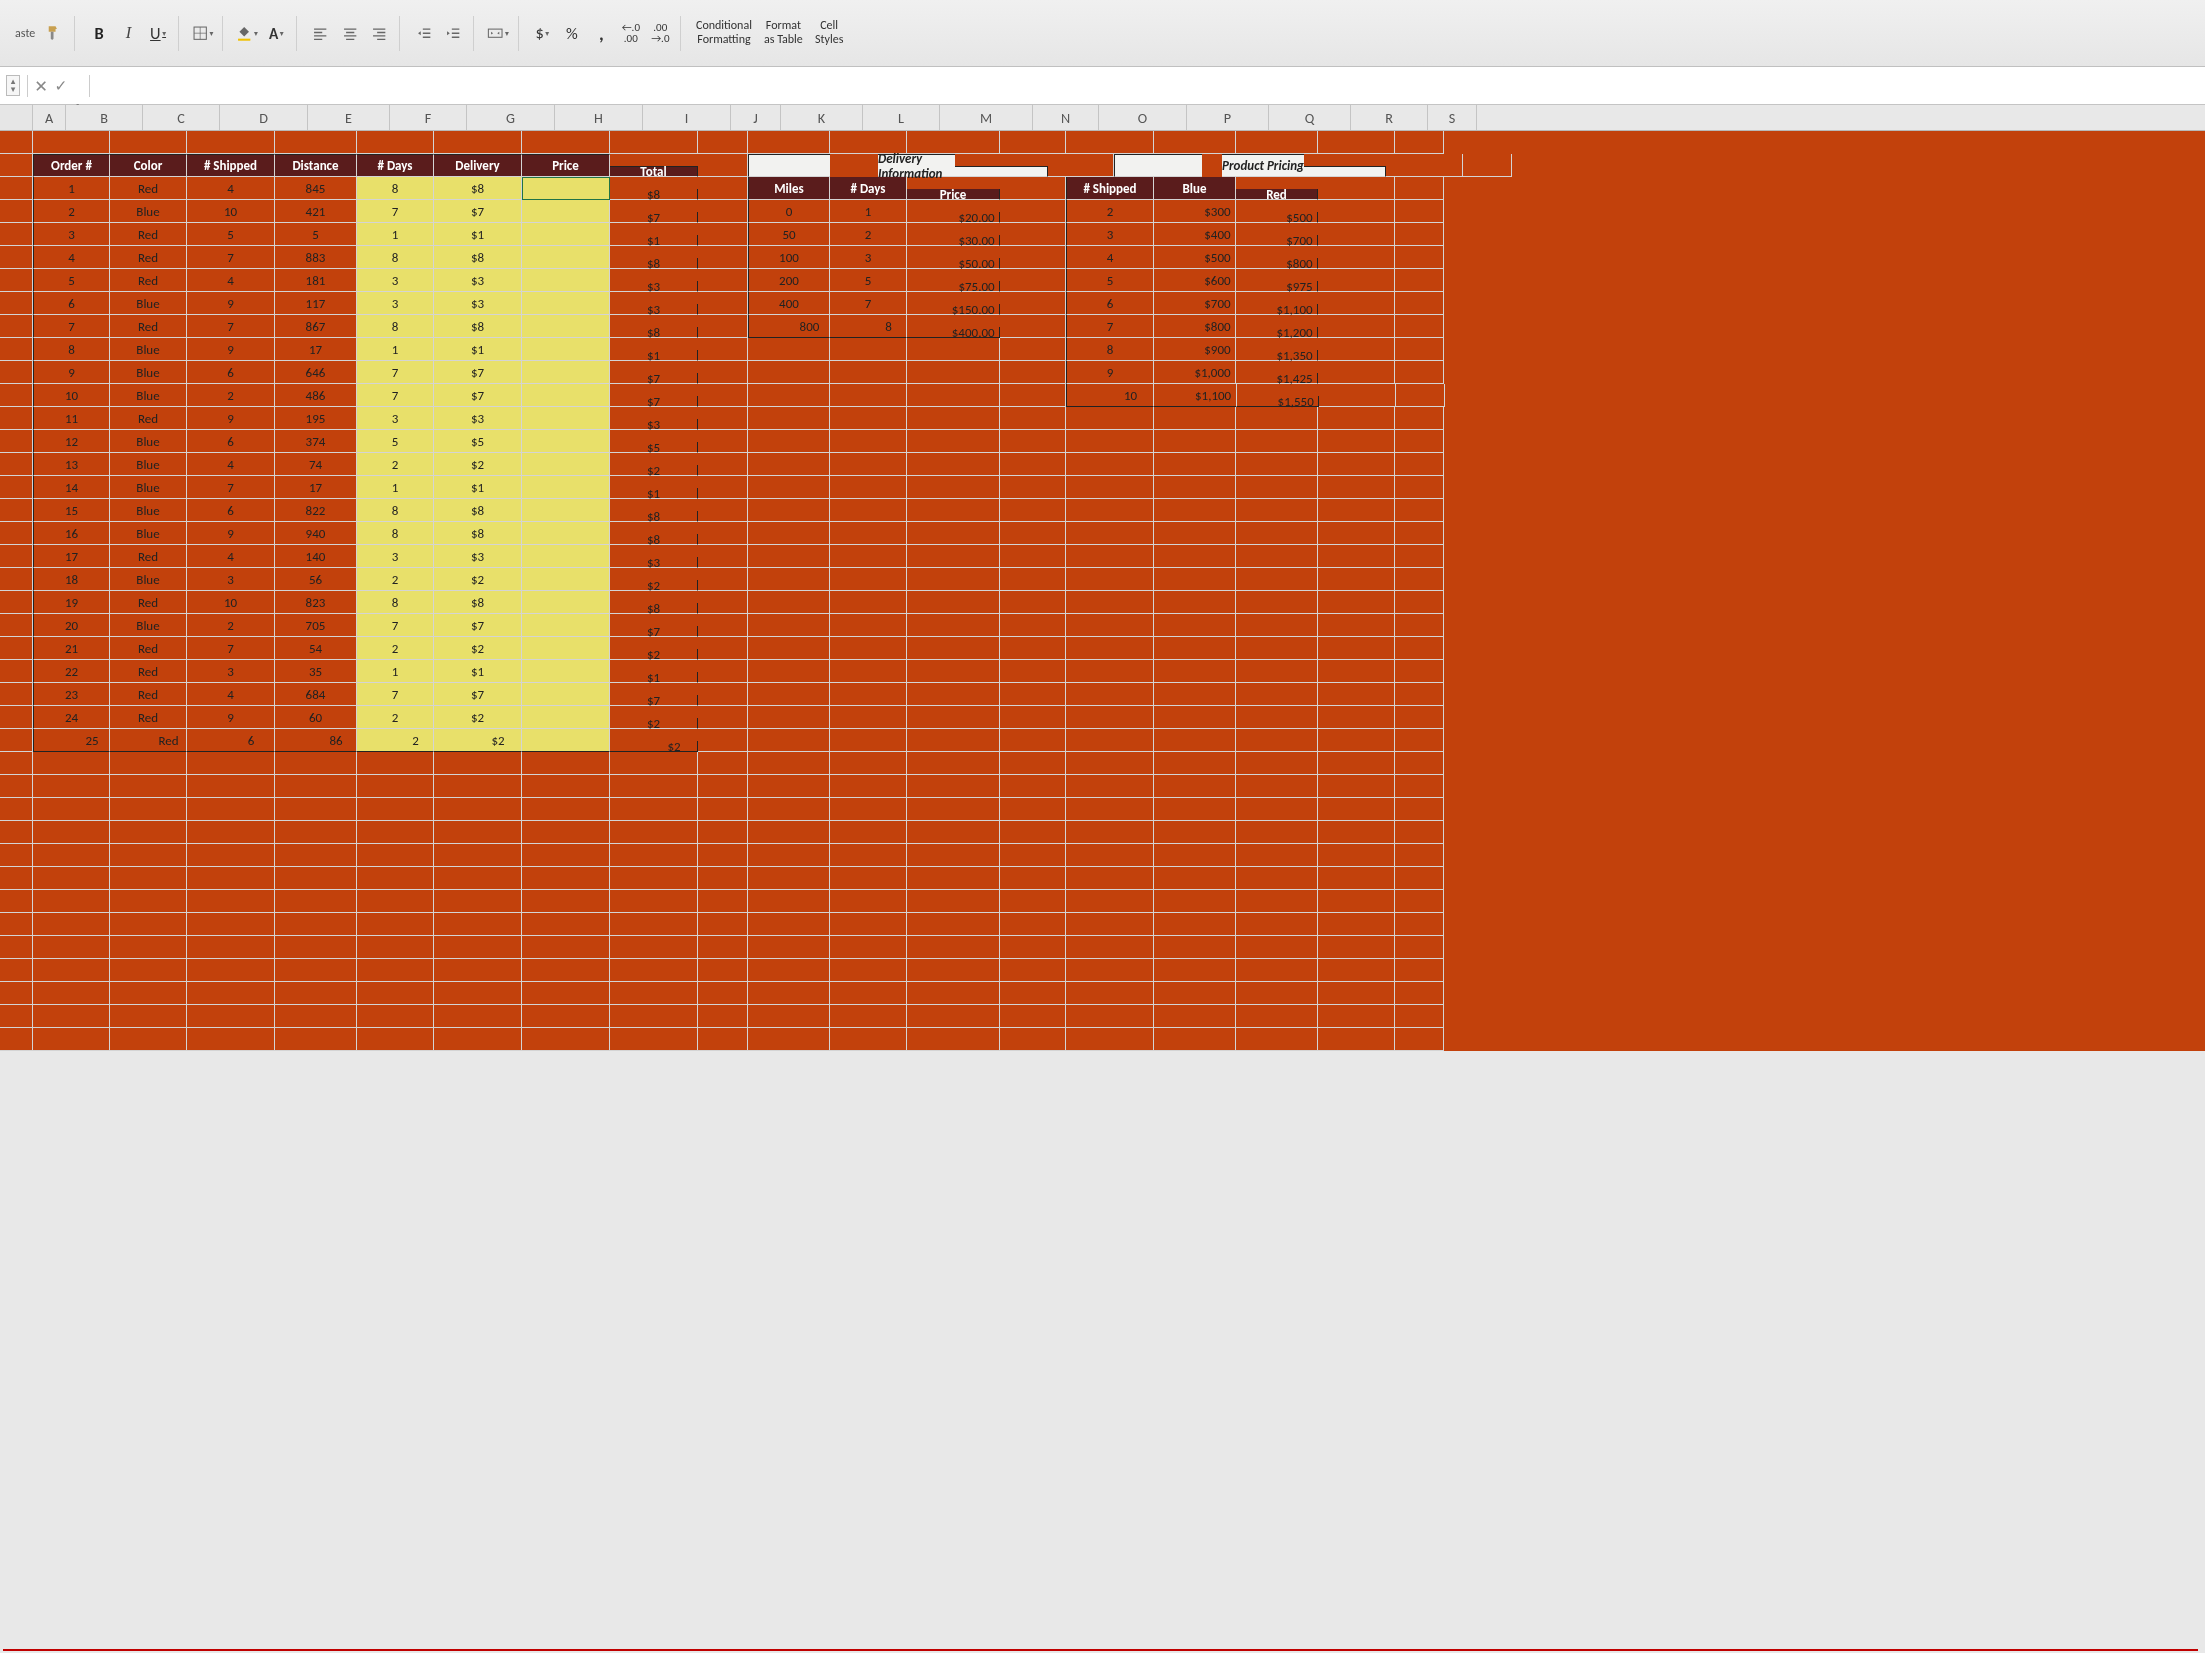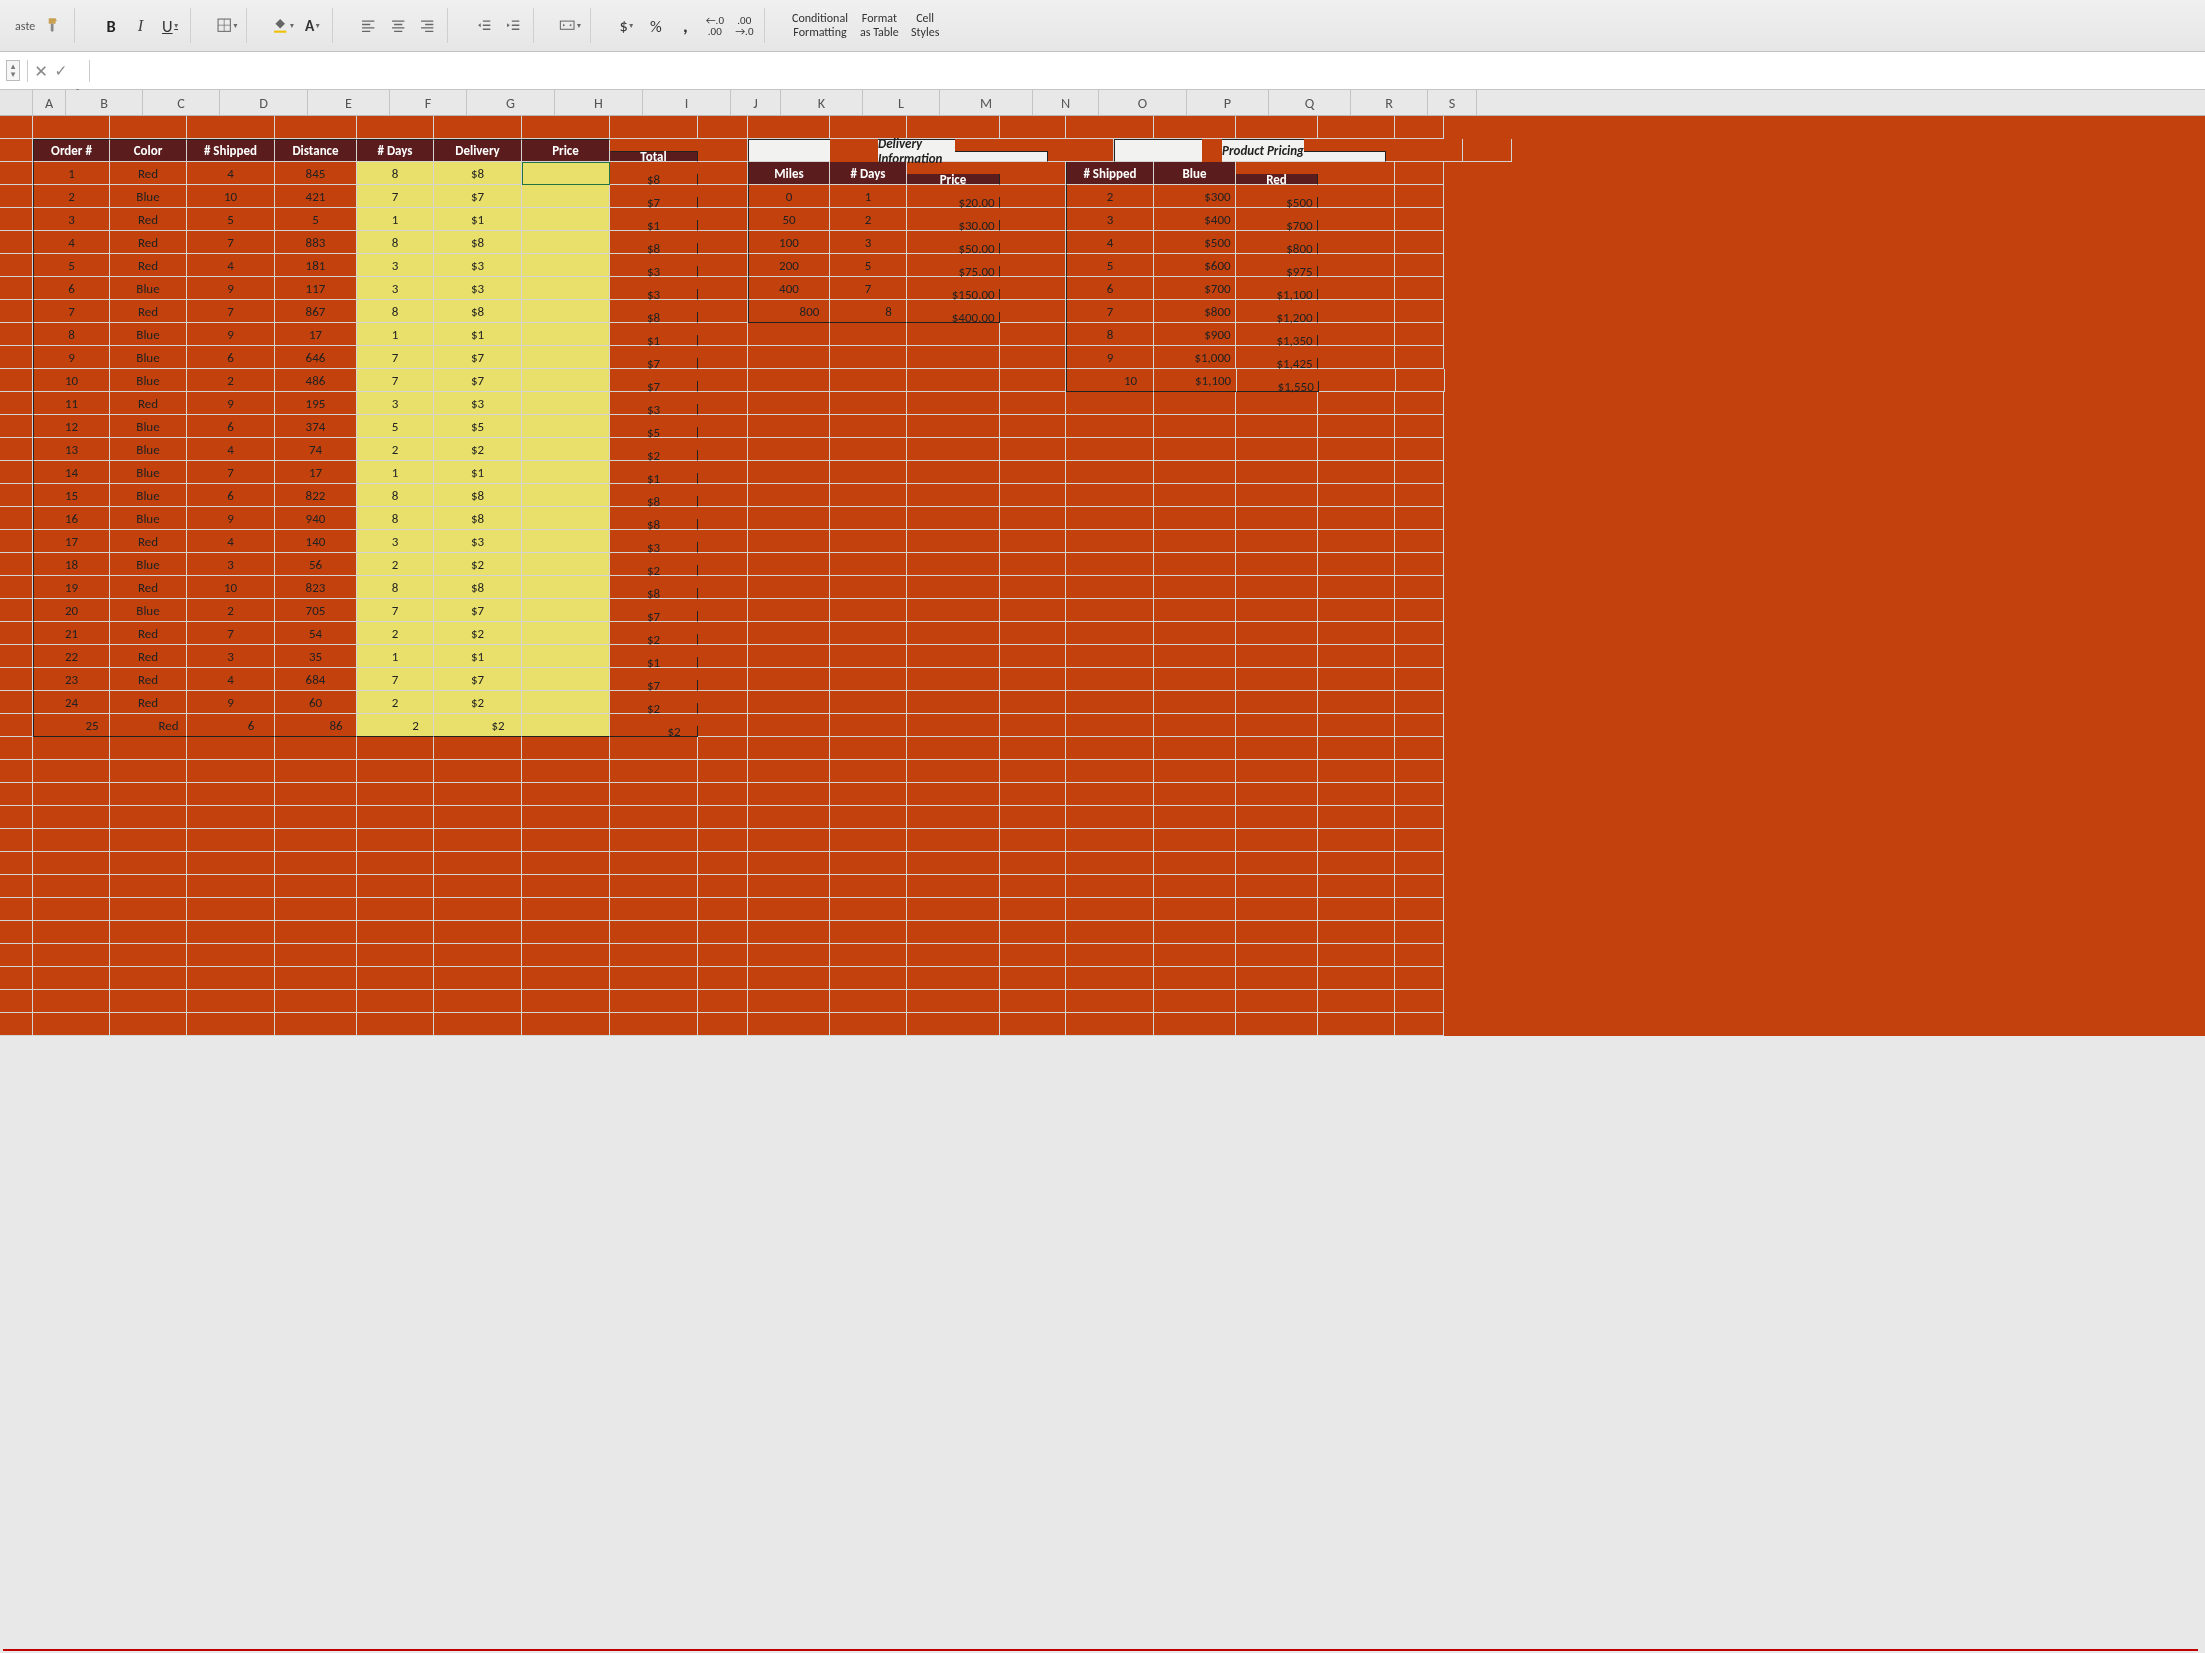--- a/index.html
+++ b/index.html
@@ -11,27 +11,27 @@
     height: 1654px;
     overflow: hidden;
     transform-origin: top left;
   }
   .app {
     width: 100%;
     background: #f3f3f3;
   }
   
   .ribbon {
-    height: 52px;
+    height: 67px;
     background: linear-gradient(#f0f0f0,#e6e6e6);
     border-bottom: 0.5px solid #c0c0c0;
     display: flex;
     align-items: center;
     padding: 0 5.5px;
-    gap: 16px;
+    gap: 4px;
     font-size: 15.3px;
   }
   .rgrp {
     display: flex;
     align-items: center;
     gap: 5.5px;
     padding: 0 7.7px;
     border-right: 0.5px solid #cfcfcf;
     height: 35px;
   }

